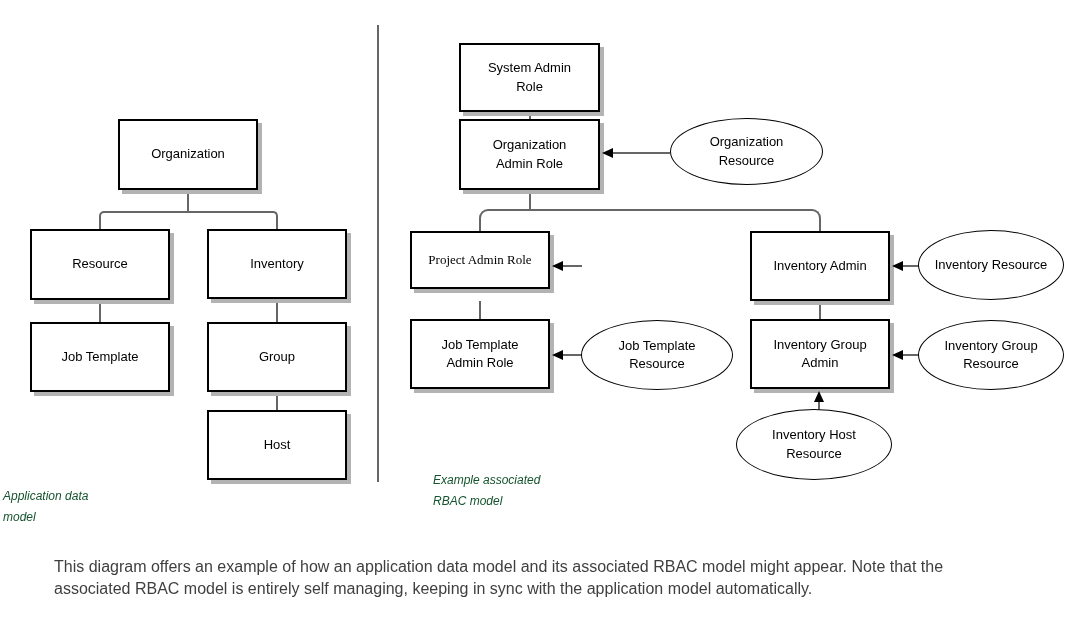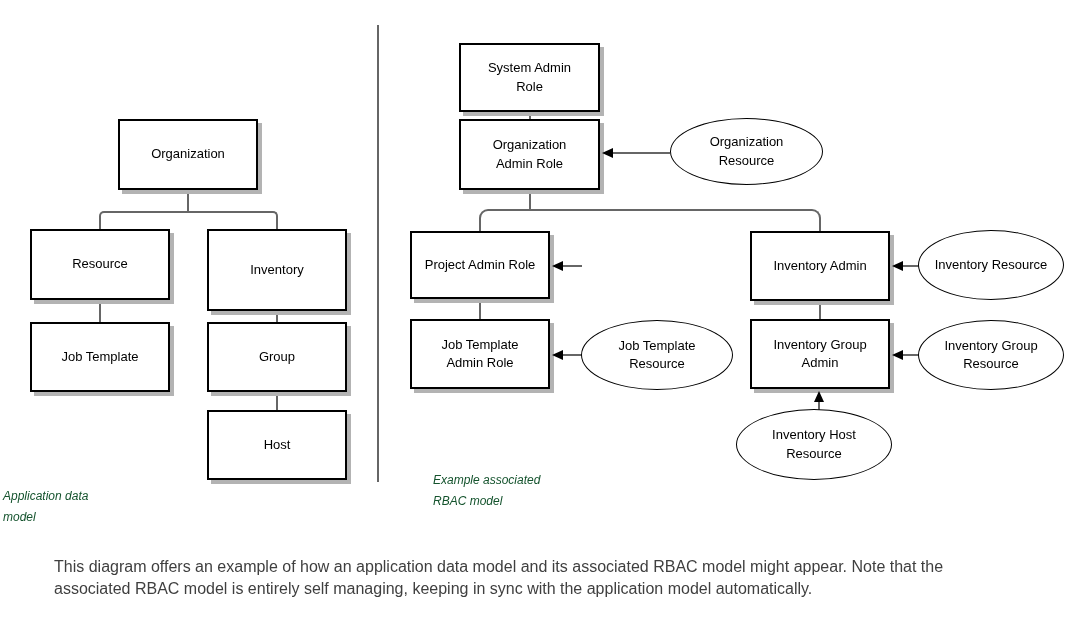--- a/index.html
+++ b/index.html
@@ -113,39 +113,39 @@
   <div class="divider" style="left:377px; top:25px; width:2px; height:457px;"></div>
 
   <div class="vline" style="left:187px; top:190px; width:2px; height:21px;"></div>
   <div class="branch small-radius" style="left:99px; top:211px; width:179px; height:18px;"></div>
   <div class="vline" style="left:99px; top:300px; width:2px; height:22px;"></div>
   <div class="vline" style="left:276px; top:300px; width:2px; height:22px;"></div>
   <div class="vline" style="left:276px; top:392px; width:2px; height:18px;"></div>
 
   <div class="box" style="left:118px; top:119px; width:140px; height:71px;">Organization</div>
   <div class="box" style="left:30px; top:229px; width:140px; height:71px;">Resource</div>
-  <div class="box" style="left:207px; top:229px; width:140px; height:82px;">Inventory</div>
+  <div class="box" style="left:207px; top:229px; width:140px; height:70px;">Inventory</div>
   <div class="box" style="left:30px; top:322px; width:140px; height:70px;">Job Template</div>
   <div class="box" style="left:207px; top:322px; width:140px; height:70px;">Group</div>
   <div class="box" style="left:207px; top:410px; width:140px; height:70px;">Host</div>
 
   <div class="diagram-label" style="left:3px; top:486px;">Application data
 model</div>
 
   <div class="vline" style="left:529px; top:99px; width:2px; height:20px;"></div>
   <div class="vline" style="left:529px; top:190px; width:2px; height:19px;"></div>
   <div class="branch big-radius" style="left:479px; top:209px; width:342px; height:22px;"></div>
   <div class="vline" style="left:479px; top:301px; width:2px; height:18px;"></div>
   <div class="vline" style="left:819px; top:301px; width:2px; height:18px;"></div>
 
   <div class="box" style="left:459px; top:30px; width:141px; height:69px;margin-top:13px;">System Admin
 Role</div>
   <div class="box" style="left:459px; top:119px; width:141px; height:71px;">Organization
 Admin Role</div>
-  <div class="box" style="left:410px; top:231px; width:140px; height:68px;">Project Admin Role</div>
+  <div class="box" style="left:410px; top:231px; width:140px; height:58px;font-family:Liberation Serif, serif;">Project Admin Role</div>
   <div class="box" style="left:410px; top:319px; width:140px; height:70px;">Job Template
 Admin Role</div>
   <div class="box" style="left:750px; top:231px; width:140px; height:70px;">Inventory Admin</div>
   <div class="box" style="left:750px; top:319px; width:140px; height:70px;">Inventory Group
 Admin</div>
 
   <div class="ellipse" style="left:670px; top:118px; width:153px; height:67px;">Organization
 Resource</div>
   <div class="ellipse" style="left:581px; top:320px; width:152px; height:70px;">Job Template
 Resource</div>

